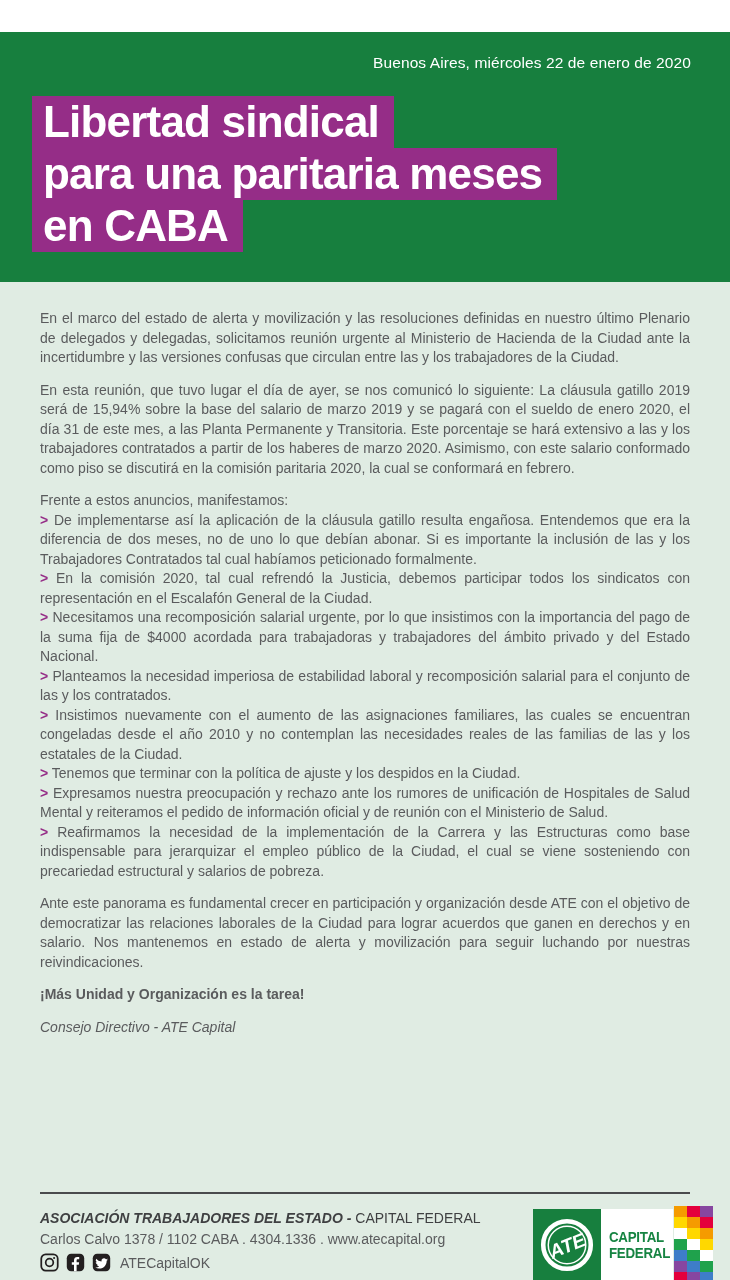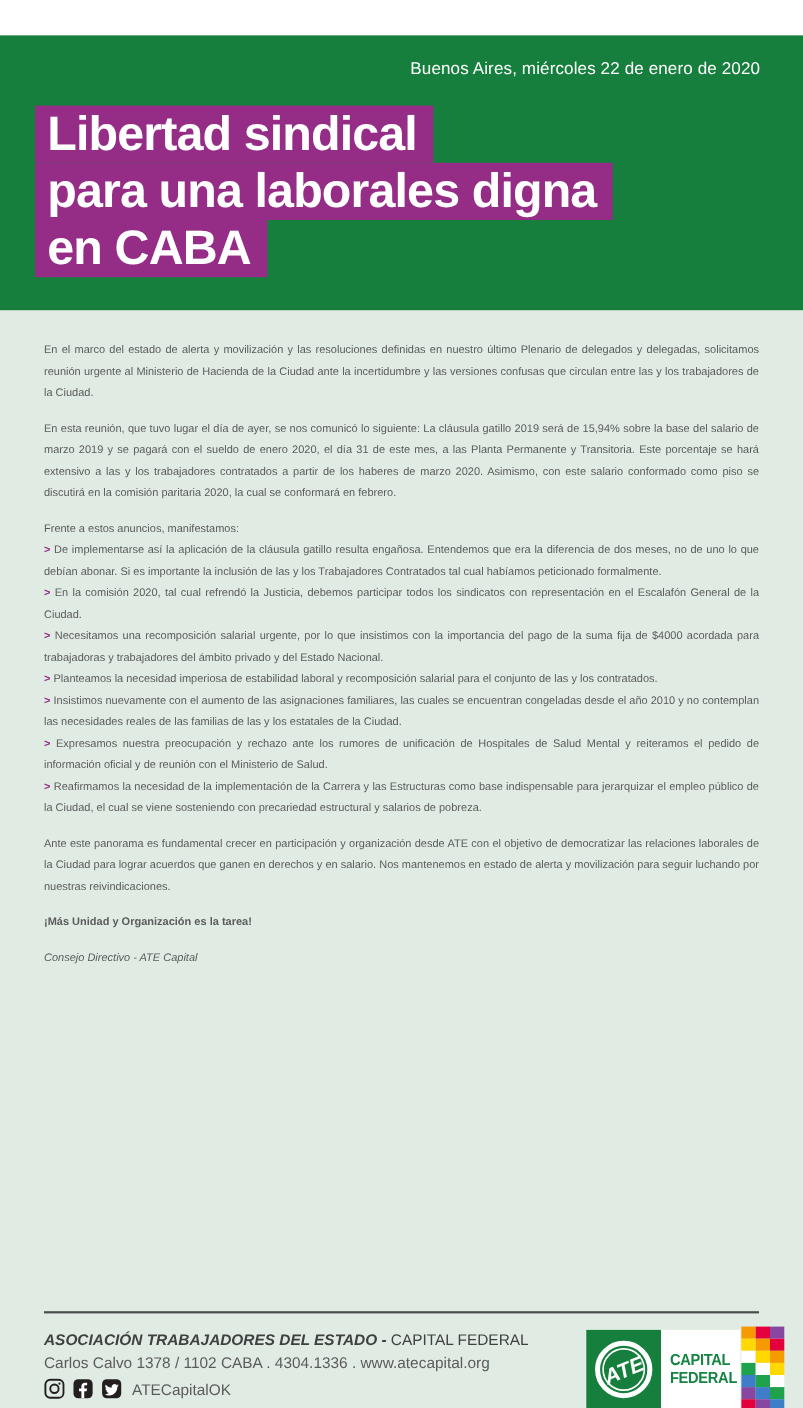--- a/index.html
+++ b/index.html
@@ -39,21 +39,21 @@
     font-size:44px;font-weight:bold;
     line-height:52px;
     letter-spacing:-.8px;
     padding:0 15px 0 11px;
     white-space:nowrap;
   }
   
   .content{
     padding:27px 40px 0 40px;
     color:var(--ink);
-    font-size:10px;line-height:19.5px;
+    font-size:14px;line-height:19.5px;
     text-align:justify;
   }
   .content p{margin:0 0 13px;}
   .content p.tight{margin:0;}
   .bullets{margin:0 0 13px;}
   .b{color:var(--purple);font-weight:bold;}
   .bold{font-weight:bold;}
   .italic{font-style:italic;}
   
   .footer{position:absolute;left:0;right:0;top:1160px;}
@@ -98,36 +98,37 @@
 </style>
 </head>
 <body>
 
 <div class="page">
 
   <header class="header">
     <div class="dateline">Buenos Aires, miércoles 22 de enero de 2020</div>
     <div class="title">
       <div class="title-line">Libertad sindical</div>
-      <div class="title-line">para una laborales digna</div>
+      <div class="title-line">para una paritaria meses</div>
       <div class="title-line">en CABA</div>
     </div>
   </header>
 
   <main class="content">
     <p>En el marco del estado de alerta y movilización y las resoluciones definidas en nuestro último Plenario de delegados y delegadas, solicitamos reunión urgente al Ministerio de Hacienda de la Ciudad ante la incertidumbre y las versiones confusas que circulan entre las y los trabajadores de la Ciudad.</p>
     <p>En esta reunión, que tuvo lugar el día de ayer, se nos comunicó lo siguiente: La cláusula gatillo 2019 será de 15,94% sobre la base del salario de marzo 2019 y se pagará con el sueldo de enero 2020, el día 31 de este mes, a las Planta Permanente y Transitoria. Este porcentaje se hará extensivo a las y los trabajadores contratados a partir de los haberes de marzo 2020. Asimismo, con este salario conformado como piso se discutirá en la comisión paritaria 2020, la cual se conformará en febrero.</p>
 
     <div class="bullets">
       <p class="tight">Frente a estos anuncios, manifestamos:</p>
       <p class="tight"><span class="b">&gt;</span> <span>De implementarse así la aplicación de la cláusula gatillo resulta engañosa. Entendemos que era la diferencia de dos meses, no de uno lo que debían abonar. Si es importante la inclusión de las y los Trabajadores Contratados tal cual habíamos peticionado formalmente.</span></p>
       <p class="tight"><span class="b">&gt;</span> <span>En la comisión 2020, tal cual refrendó la Justicia, debemos participar todos los sindicatos con representación en el Escalafón General de la Ciudad.</span></p>
       <p class="tight"><span class="b">&gt;</span> <span>Necesitamos una recomposición salarial urgente, por lo que insistimos con la importancia del pago de la suma fija de $4000 acordada para trabajadoras y trabajadores del ámbito privado y del Estado Nacional.</span></p>
       <p class="tight"><span class="b">&gt;</span> <span>Planteamos la necesidad imperiosa de estabilidad laboral y recomposición salarial para el conjunto de las y los contratados.</span></p>
       <p class="tight"><span class="b">&gt;</span> <span>Insistimos nuevamente con el aumento de las asignaciones familiares, las cuales se encuentran congeladas desde el año 2010 y no contemplan las necesidades reales de las familias de las y los estatales de la Ciudad.</span></p>
+      <p class="tight"><span class="b">&gt;</span> <span>Tenemos que terminar con la política de ajuste y los despidos en la Ciudad.</span></p>
       <p class="tight"><span class="b">&gt;</span> <span>Expresamos nuestra preocupación y rechazo ante los rumores de unificación de Hospitales de Salud Mental y reiteramos el pedido de información oficial y de reunión con el Ministerio de Salud.</span></p>
       <p class="tight"><span class="b">&gt;</span> <span>Reafirmamos la necesidad de la implementación de la Carrera y las Estructuras como base indispensable para jerarquizar el empleo público de la Ciudad, el cual se viene sosteniendo con precariedad estructural y salarios de pobreza.</span></p>
     </div>
 
     <p>Ante este panorama es fundamental crecer en participación y organización desde ATE con el objetivo de democratizar las relaciones laborales de la Ciudad para lograr acuerdos que ganen en derechos y en salario. Nos mantenemos en estado de alerta y movilización para seguir luchando por nuestras reivindicaciones.</p>
     <p class="bold">¡Más Unidad y Organización es la tarea!</p>
     <p class="italic">Consejo Directivo - ATE Capital</p>
   </main>
 
   <footer class="footer">

